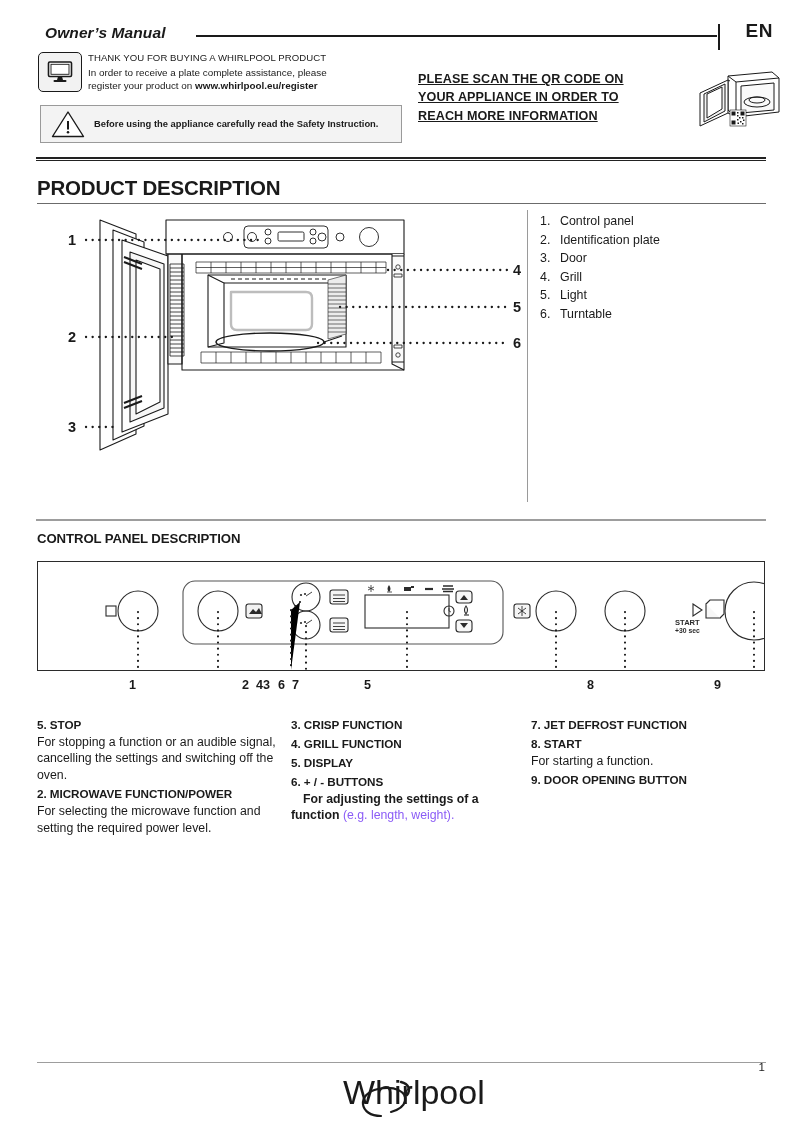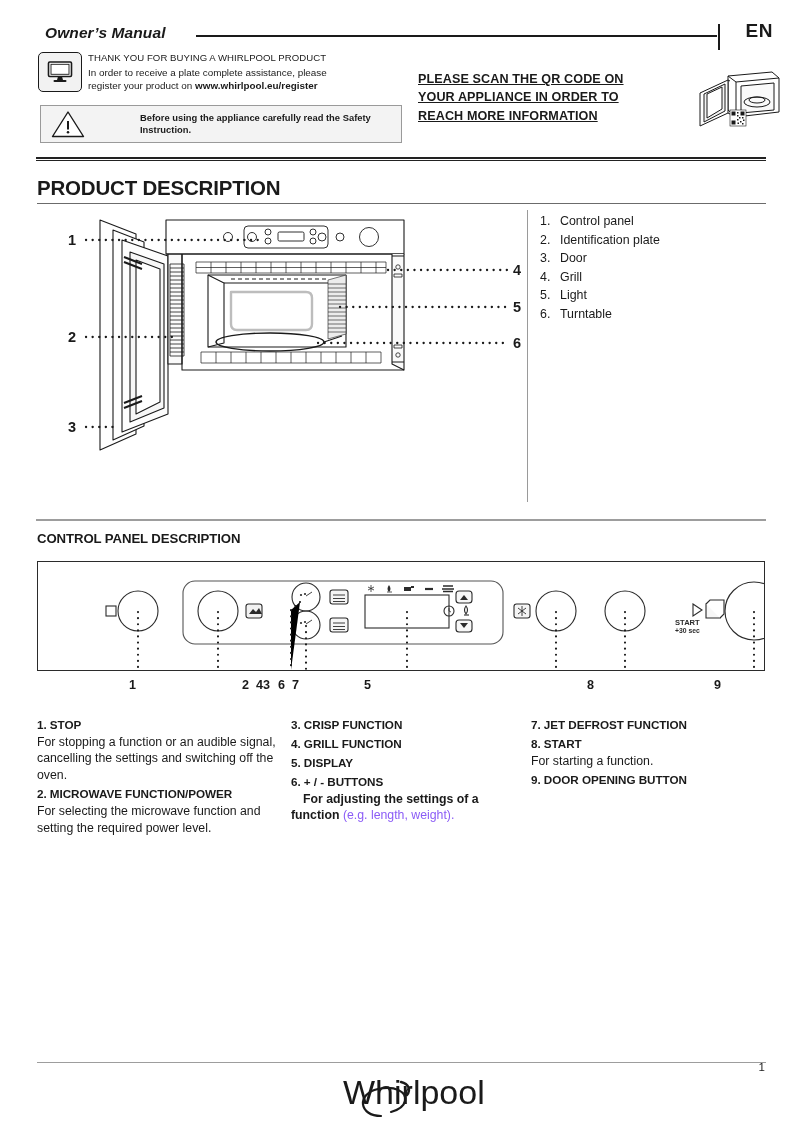--- a/index.html
+++ b/index.html
@@ -46,21 +46,21 @@
   .thankyou {
     position: absolute; left: 88px; top: 51px; width: 290px;
   }
   .thankyou .t1 { font-weight: normal; font-size: 9.6px; letter-spacing: .05px; line-height: 13px; }
   .thankyou .t2 { font-size: 9.9px; line-height: 13.2px; margin-top: 2px; color: #1a1a1a; }
   .thankyou .t2 b { font-weight: bold; }
 
   .warnbox {
     position: absolute; left: 40px; top: 105px; width: 362px; height: 38px;
     border: 1.3px solid #9a9a9a; background: #f3f3f3;
-    display: flex; align-items: center; gap: 46px;
+    display: flex; align-items: center;
   }
   .warn-tri { margin-left: 10px; margin-right: 9px; flex: 0 0 auto; }
   .warn-txt { font-weight: bold; font-size: 9.4px; line-height: 12.4px; padding-right: 8px; }
 
   .qr-text {
     position: absolute; left: 418px; top: 70px; width: 250px;
     font-weight: bold; font-size: 12.6px; line-height: 18.4px; letter-spacing: .1px; text-decoration: underline;
   }
   .hdr-oven { position: absolute; left: 686px; top: 62px; }
 
@@ -455,21 +455,21 @@
     <span style="left:241px">6</span>
     <span style="left:255px">7</span>
     <span style="left:327px">5</span>
     <span style="left:550px">8</span>
     <span style="left:677px">9</span>
   </div>
 
   <div class="cols">
 
     <div class="col col1">
-      <div class="d-head">1. STOP</div>
+      <div class="d-head">5. STOP</div>
       <div class="d-body">For stopping a function or an audible signal, cancelling the settings and switching off the oven.</div>
       <div class="d-head">2. MICROWAVE FUNCTION/POWER</div>
       <div class="d-body">For selecting the microwave function and setting the required power level.</div>
     </div>
 
     <div class="col col2">
       <div class="d-head">3. CRISP FUNCTION</div>
       <div class="d-head">4. GRILL FUNCTION</div>
       <div class="d-head">5. DISPLAY</div>
       <div class="d-head">6. + / - BUTTONS</div>

